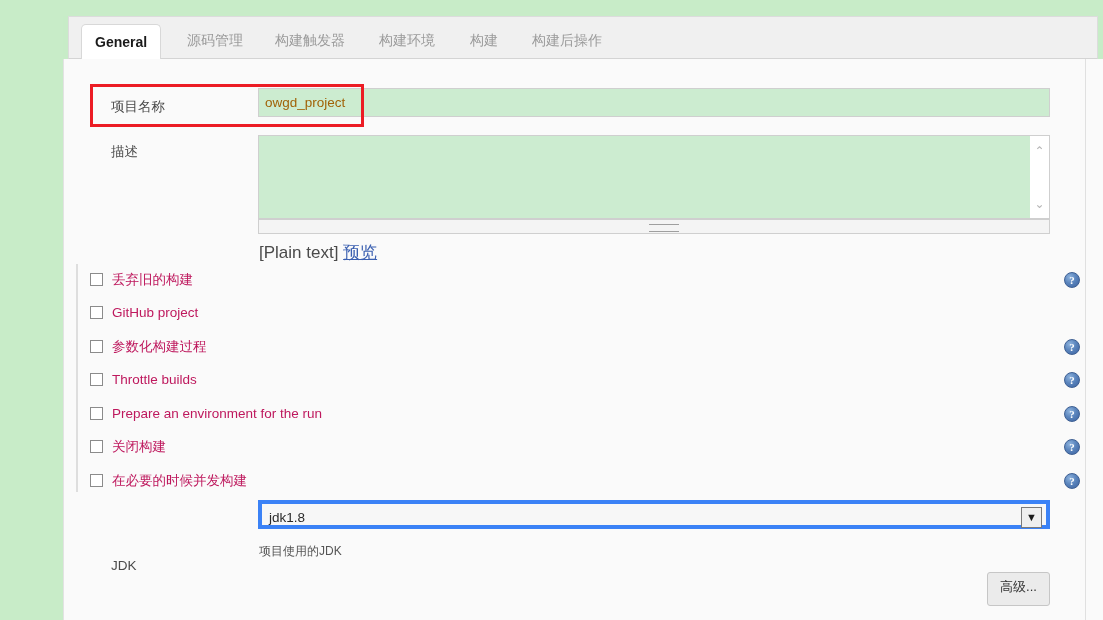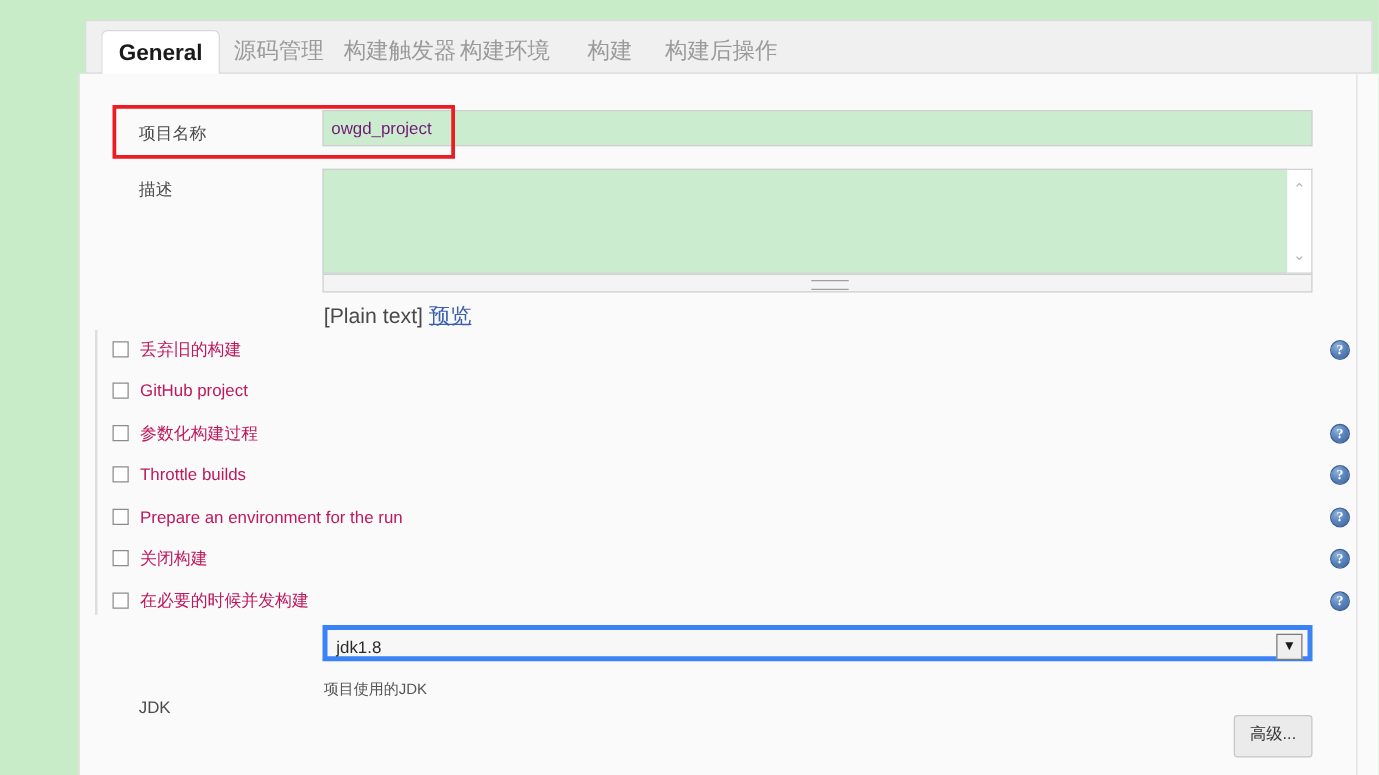--- a/index.html
+++ b/index.html
@@ -44,21 +44,21 @@
     border: 1px solid #dcdcdc;
     border-bottom: 1px solid #d4d4d4;
     box-sizing: border-box;
   }
   .tab {
     position: absolute;
     top: 7px;
     height: 36px;
     line-height: 33px;
     padding: 0 13px;
-    font-size: 18px;
+    font-size: 14px;
     color: #9a9a9a;
     box-sizing: border-box;
     white-space: nowrap;
     cursor: default;
   }
   .tab.active {
     background: #ffffff;
     color: #1a1a1a;
     font-weight: bold;
     border: 1px solid #d8d8d8;
@@ -91,21 +91,21 @@
   #project-name-label { left: 47px; top: 39px; }
   #project-name-input {
     position: absolute;
     left: 194px; top: 29px;
     width: 792px; height: 29px;
     background: #ccecd0;
     border: 1px solid #cfcfcf;
     box-sizing: border-box;
     font-family: "Liberation Sans", sans-serif;
     font-size: 13.5px;
-    color: #701a75;
+    color: #a16207;
     padding: 0 6px;
     outline: none;
   }
 
   
   #highlight-box {
     position: absolute;
     left: 90px; top: 84px;
     width: 274px; height: 43px;
     border: 3px solid #ec1c24;
@@ -295,21 +295,21 @@
 
 <div id="app-root">
 
   <div id="green-gutter"></div>
   <div id="green-topband"></div>
 
   <div id="tab-strip">
     <div class="tab active" style="left:12px;"><span>General</span></div>
     <div class="tab" style="left:105px;"><span>源码管理</span></div>
     <div class="tab" style="left:193px;text-align:right;"><span>构建触发器</span></div>
-    <div class="tab" style="left:286px;text-align:right;"><span>构建环境</span></div>
+    <div class="tab" style="left:297px;text-align:right;"><span>构建环境</span></div>
     <div class="tab" style="left:388px;"><span>构建</span></div>
     <div class="tab" style="left:450px;"><span>构建后操作</span></div>
   </div>
 
   <div id="content-panel">
 
     <div class="field-label" id="project-name-label">项目名称</div>
     <input id="project-name-input" type="text" value="owgd_project" style="">
 
     <div class="field-label" id="description-label">描述</div>

